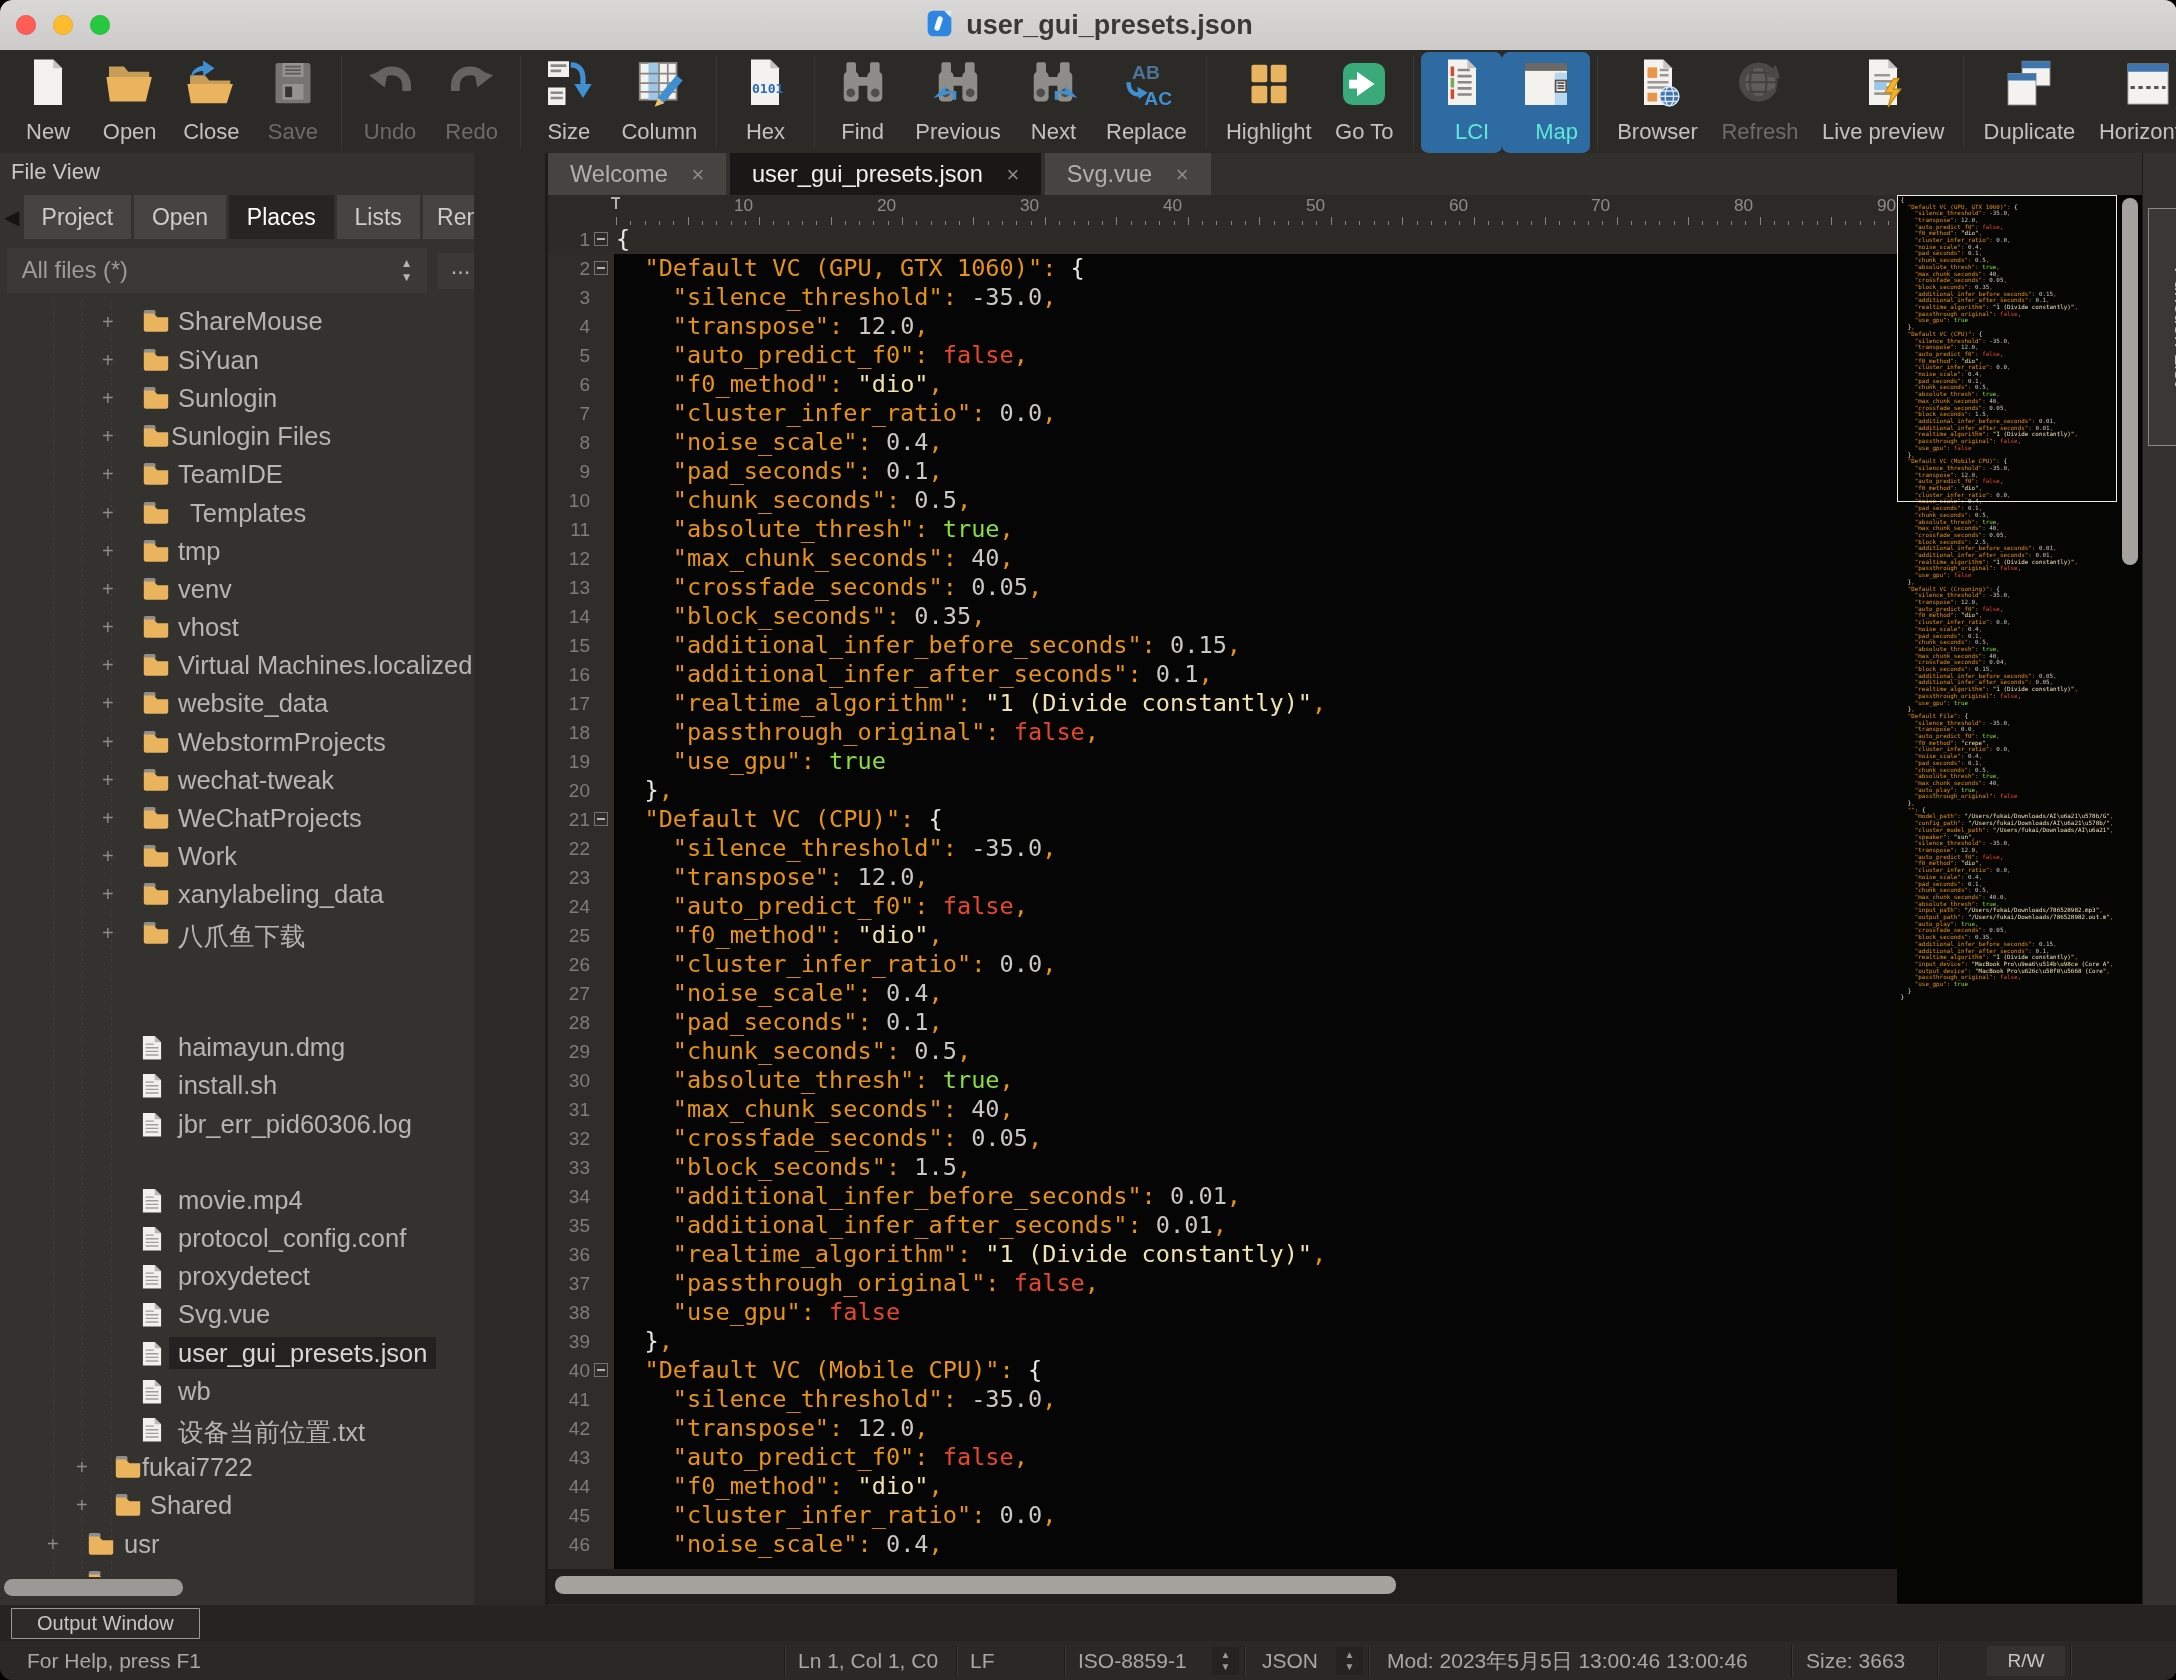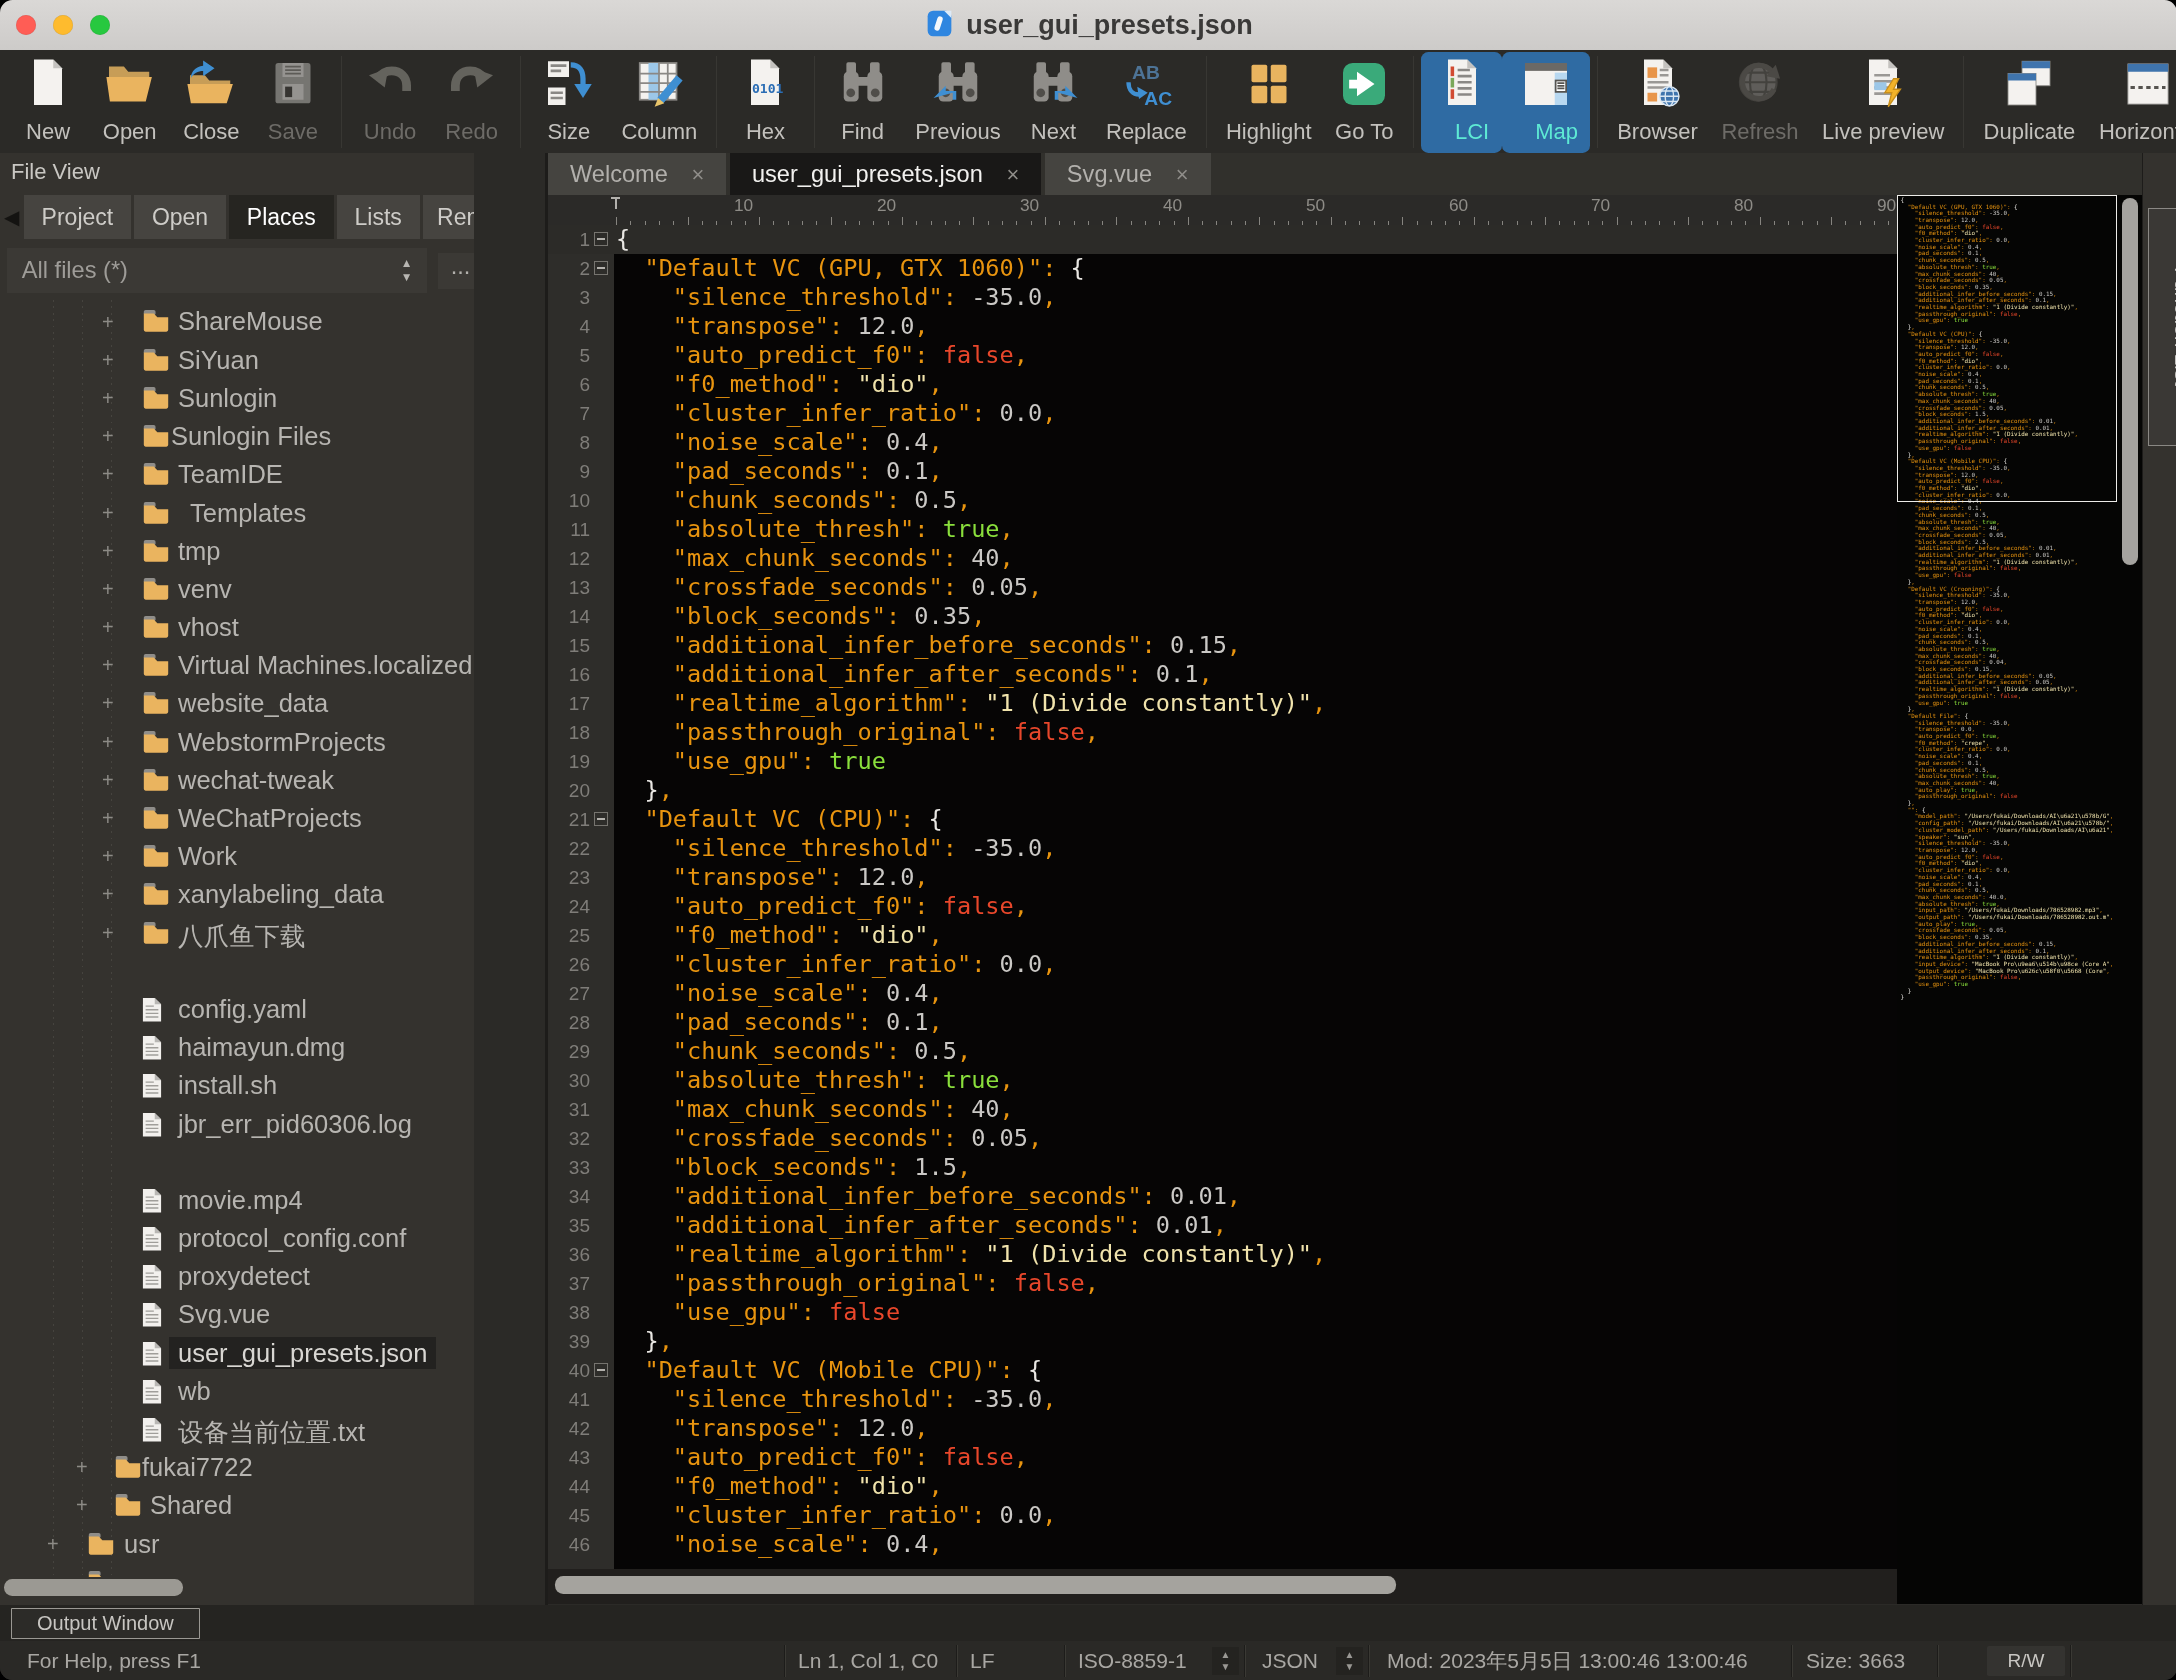--- a/index.html
+++ b/index.html
@@ -595,30 +595,20 @@
               </svg></span>
             <span class="tlabel" style="left: 178px;">xanylabeling_data</span>
           </div>
           <div class="trow" style="top: 615px;">
             <span class="plus" style="left: 102px;">+</span>
             <span class="ticon" style="left: 142px;"><svg width="28" height="23.6" viewBox="0 0 31 26">
                 <rect x="2" y="1" width="13" height="6" rx="2" fill="#8f8d89"></rect>
                 <path d="M2 5h11l4 4h12v14a2 2 0 0 1-2 2H4a2 2 0 0 1-2-2z" fill="#eab45f"></path>
               </svg></span>
             <span class="tlabel" style="left: 178px;">八爪鱼下载</span>
-          </div>
-          <div class="trow" style="top: 691px;">
-            <span class="ticon" style="left: 142px;"><svg width="20" height="25.5" viewBox="0 0 22 28">
-                <path d="M1 1h13l7 7v19H1z" fill="#f2f0ed"></path>
-                <path d="M14 1l7 7h-7z" fill="#b9b7b4"></path>
-                <g stroke="#a09e9a" stroke-width="1.5">
-                  <path d="M4 10h9M4 14h14M4 18h14M4 22h14"></path>
-                </g>
-              </svg></span>
-            <span class="tlabel" style="left: 178px;">config.yaml</span>
           </div>
           <div class="trow" style="top: 729px;">
             <span class="ticon" style="left: 142px;"><svg width="20" height="25.5" viewBox="0 0 22 28">
                 <path d="M1 1h13l7 7v19H1z" fill="#f2f0ed"></path>
                 <path d="M14 1l7 7h-7z" fill="#b9b7b4"></path>
                 <g stroke="#a09e9a" stroke-width="1.5">
                   <path d="M4 10h9M4 14h14M4 18h14M4 22h14"></path>
                 </g>
               </svg></span>
             <span class="tlabel" style="left: 178px;">haimayun.dmg</span>

